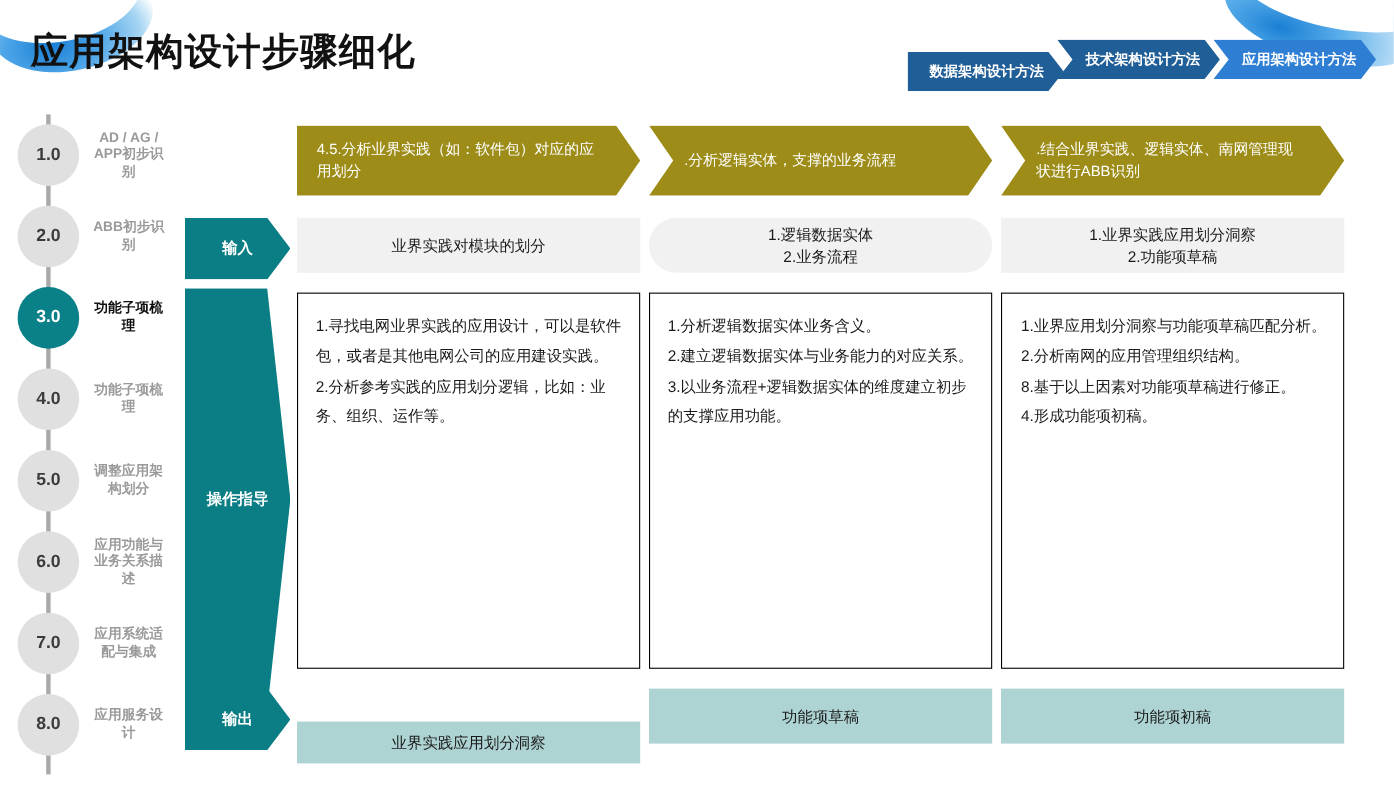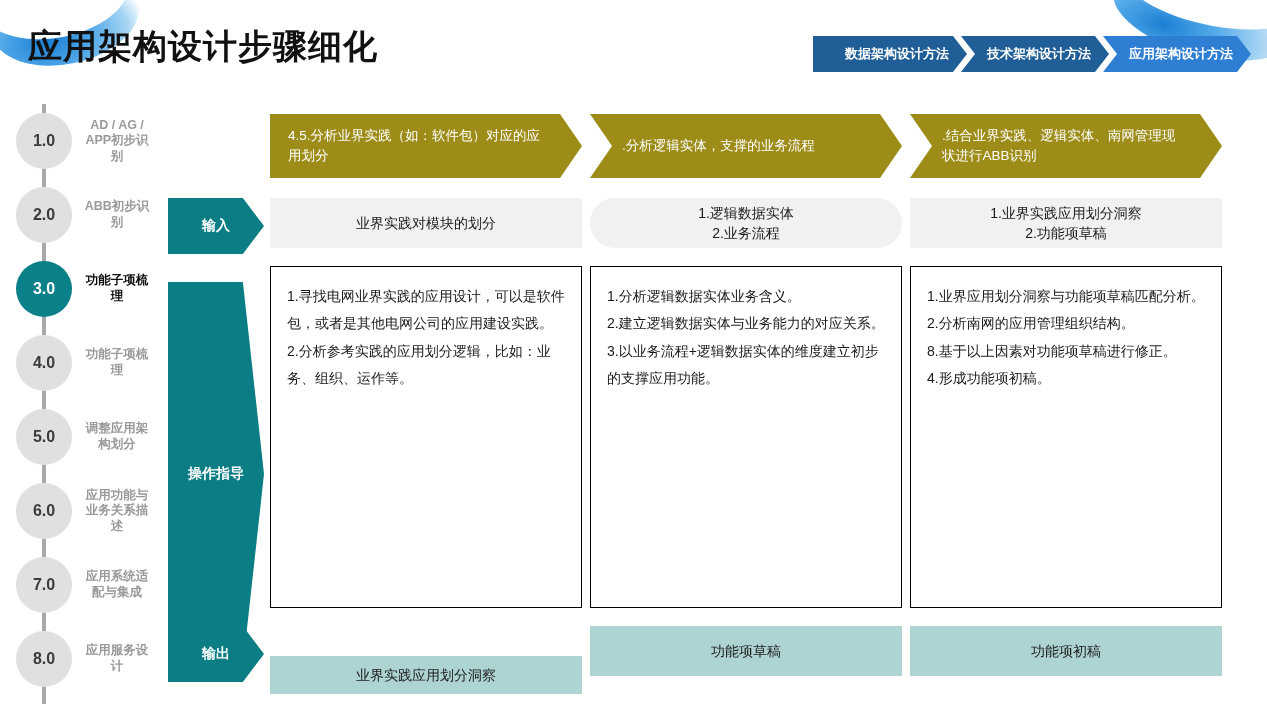--- a/index.html
+++ b/index.html
@@ -54,21 +54,22 @@
     height: 36px; line-height: 36px;
     color: #ffffff; font-size: 13px; font-weight: bold;
     padding: 0 18px 0 26px;
     white-space: nowrap;
     background: #1f5e96;
     clip-path: polygon(0 0, calc(100% - 14px) 0, 100% 50%, calc(100% - 14px) 100%, 0 100%, 14px 50%);
     margin-right: -6px;
   }
   .nav-tab.first {
     clip-path: polygon(0 0, calc(100% - 14px) 0, 100% 50%, calc(100% - 14px) 100%, 0 100%);
-    padding-left: 32px;
+    padding-left: 20px;
+    margin-top: 11px;
   }
   .nav-tab.active { background: #2e7ed4; }
 
   
   .rail { position: absolute; left: 0; top: 100px; width: 160px; height: 612px; }
   .rail-line {
     position: absolute; left: 42px; top: 4px; width: 4px; height: 600px;
     background: #a9a9a9;
   }
   .step { position: absolute; left: 0; width: 160px; height: 74px; display: flex; align-items: center; }
@@ -116,21 +117,21 @@
   .cell {
     position: absolute;
     display: flex; align-items: center; justify-content: center;
     text-align: center;
     font-size: 14px; line-height: 1.45; color: #1a1a1a;
   }
   .cell.input { background: #f1f1f1; }
   .cell.output { background: #aed3d3; }
   .cell.guide {
     background: #ffffff; border: 1px solid #000000;
-    align-items: flex-start; justify-content: flex-start;
+    align-items: flex-start; justify-content: center;
     text-align: left;
     padding: 16px 14px 12px 16px;
     font-size: 14px; line-height: 1.95;
   }
   .cell .multiline { white-space: pre-line; }
 </style>
 </head>
 <body>
 
 <div class="slide">
@@ -181,21 +182,21 @@
       <div class="step-circle">8.0</div>
       <div class="step-label">应用服务设计</div>
     </div>
   </div>
 
   <div class="phase plain" style="left:270px; top:114px; width:312px;">4.5.分析业界实践（如：软件包）对应的应用划分</div>
   <div class="phase notched" style="left:590px; top:114px; width:312px;">.分析逻辑实体，支撑的业务流程</div>
   <div class="phase notched" style="left:910px; top:114px; width:312px;">.结合业界实践、逻辑实体、南网管理现状进行ABB识别</div>
 
   <div class="band-label" style="top:198px; width:96px; height:56px;">输入</div>
-  <div class="band-label" style="top:282px; width:96px; height:384px;">操作指导</div>
+  <div class="band-label" style="top:262px; width:96px; height:384px;">操作指导</div>
   <div class="band-label" style="top:626px; width:96px; height:56px;">输出</div>
 
   <div class="cell input" style="left:270px; top:198px; width:312px; height:50px;">
     <span class="multiline">业界实践对模块的划分</span>
   </div>
   <div class="cell input" style="left:590px; top:198px; width:312px; height:50px;border-radius:25px;">
     <span class="multiline">1.逻辑数据实体
 2.业务流程</span>
   </div>
   <div class="cell input" style="left:910px; top:198px; width:312px; height:50px;">

